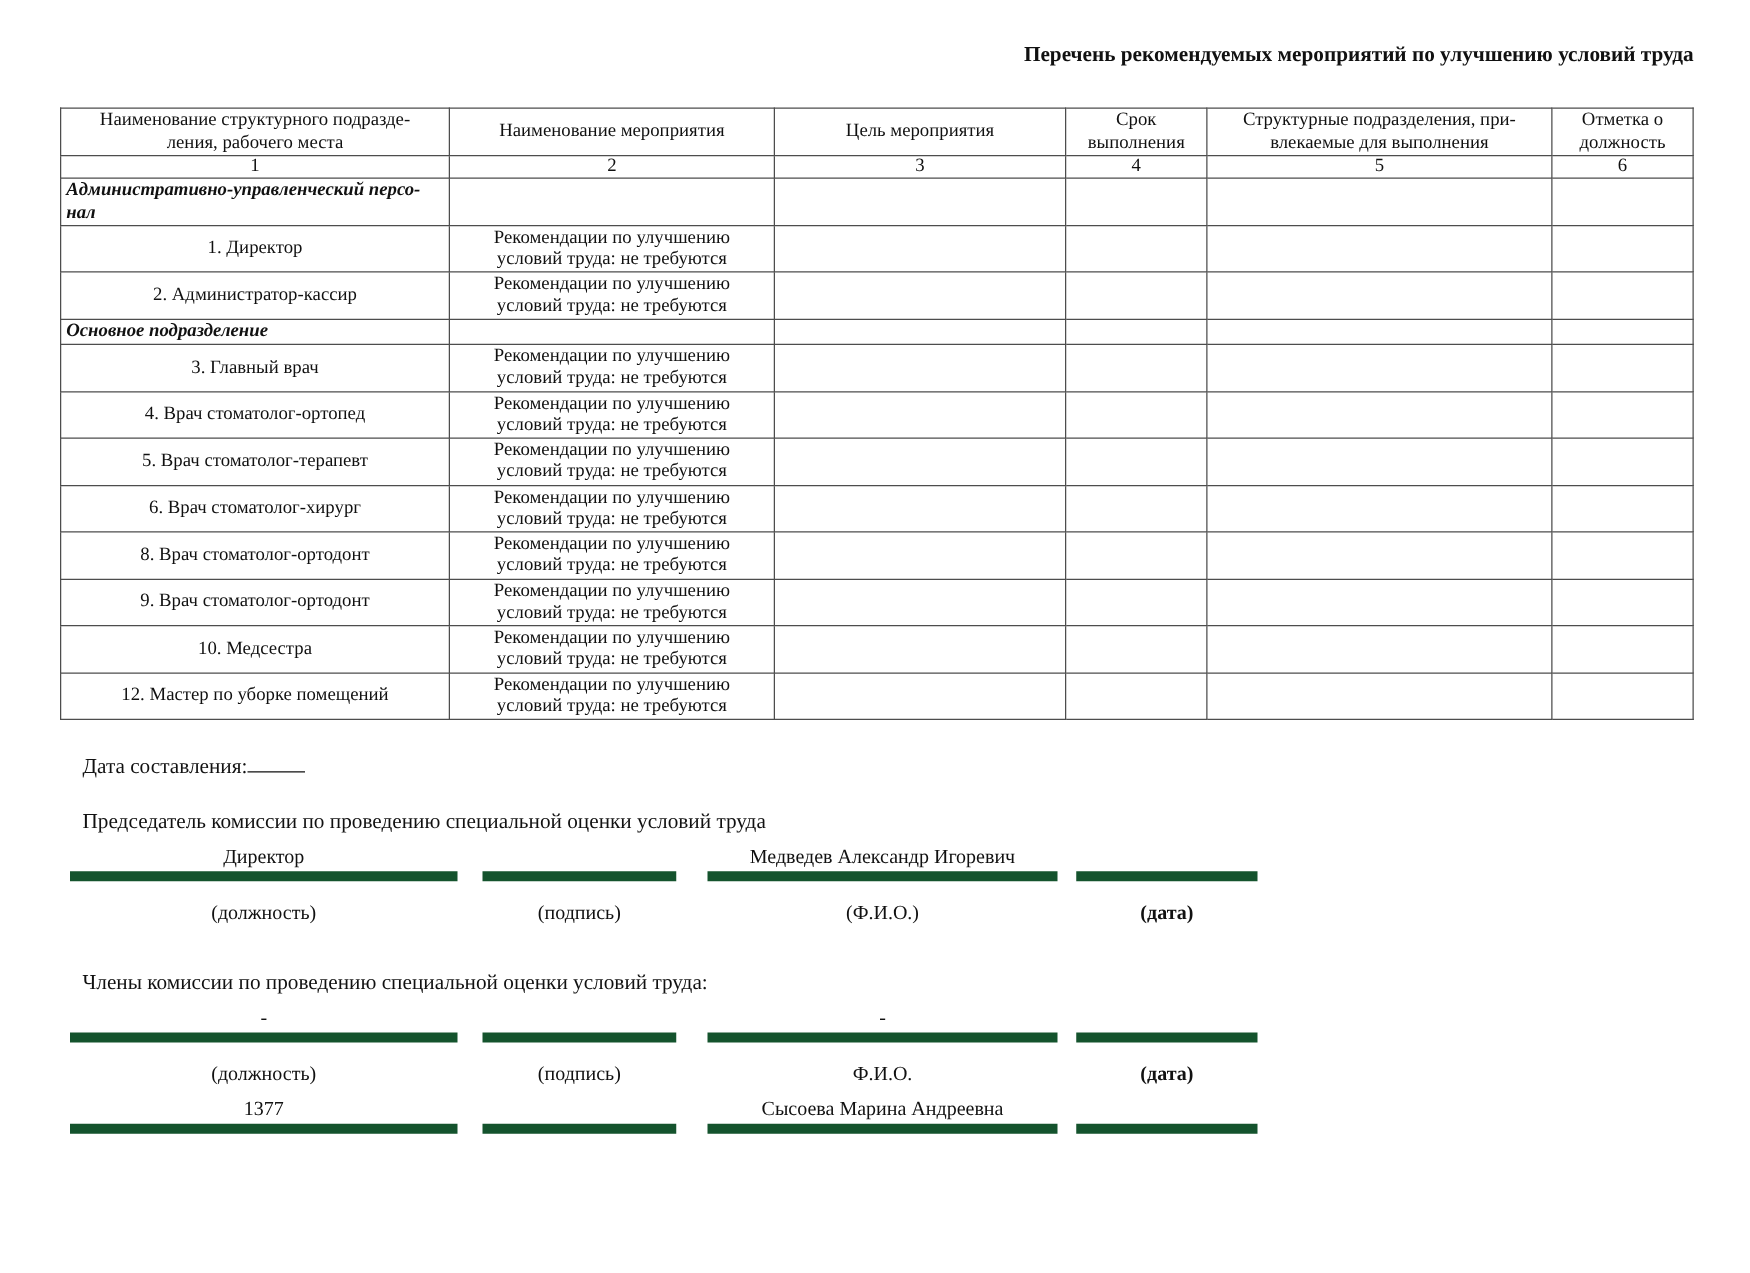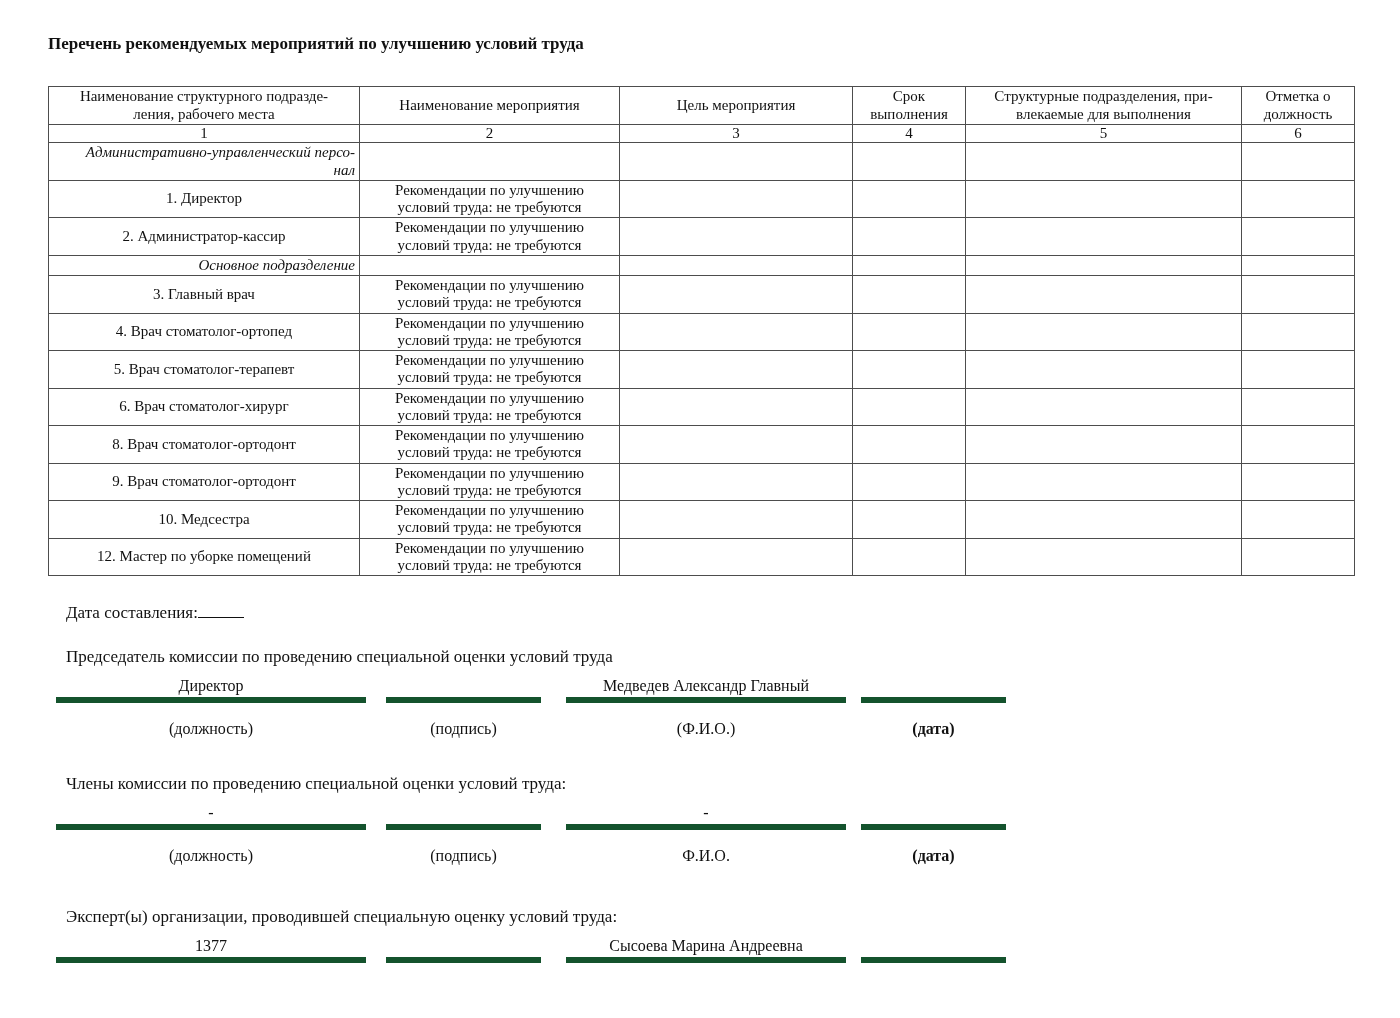--- a/index.html
+++ b/index.html
@@ -9,21 +9,21 @@
     height: 1018px;
     background: #ffffff;
     color: #111111;
     font-family: "Liberation Serif", "DejaVu Serif", serif;
   }
   .page { padding: 28px 45px 0 48px; }
 
   .doc-title {
     font-size: 17px;
     font-weight: bold;
-    text-align: left;
+    text-align: right;
     margin: 6px 0 32px 0;
   }
 
   .org-line {
     font-size: 16.5px;
     margin: 0 0 22px 18px;
     white-space: nowrap;
   }
   .org-value {
     border-bottom: 1.5px solid #111;
@@ -47,22 +47,22 @@
     white-space: pre-line;
     overflow: hidden;
   }
   table.measures th { height: 38px; }
   tr.num-row td { height: 15px; padding: 0 4px; }
   td.dept { text-align: left; padding-left: 8px; }
   tr.item-row td { height: 35px; }
   tr.section-row td { height: 35px; }
   tr.section-row.single td { height: 17px; }
   tr.section-row td.dept {
-    text-align: right;
-    font-weight: normal;
+    text-align: left;
+    font-weight: bold;
     font-style: italic;
   }
 
   .date-line { font-size: 17px; margin: 27px 0 0 18px; }
   .date-underline {
     display: inline-block;
     width: 46px;
     height: 0.9em;
     border-bottom: 1.5px solid #111;
   }
@@ -74,21 +74,21 @@
   .sig-row {
     display: flex;
     align-items: flex-end;
     margin: 8px 0 0 8px;
   }
   .sig-field { text-align: center; }
   .sig-field .sig-value {
     font-size: 16px;
     min-height: 21px;
     line-height: 21px;
-    border-bottom: 6px solid #14532d;
+    border-bottom: 8px solid #14532d;
     padding: 0 4px 1px 4px;
     white-space: nowrap;
   }
   .sig-field .sig-label {
     font-size: 16px;
     padding-top: 3px;
     color: #111;
     margin-top: 14px;
   }
   .sig-field.f1 { width: 310px; margin-right: 20px; }
@@ -254,21 +254,21 @@
   <div class="sig-row">
     <div class="sig-field f1">
       <div class="sig-value">Директор</div>
       <div class="sig-label">(должность)</div>
     </div>
     <div class="sig-field f2">
       <div class="sig-value"></div>
       <div class="sig-label">(подпись)</div>
     </div>
     <div class="sig-field f3">
-      <div class="sig-value">Медведев Александр Главный</div>
+      <div class="sig-value">Медведев Александр Игоревич</div>
       <div class="sig-label">(Ф.И.О.)</div>
     </div>
     <div class="sig-field f4">
       <div class="sig-value"></div>
       <div class="sig-label">(дата)</div>
     </div>
   </div>
 
   <div class="sig-heading members">Члены комиссии по проведению специальной оценки условий труда:</div>
   <div class="sig-row">
@@ -283,21 +283,20 @@
     <div class="sig-field f3">
       <div class="sig-value">-</div>
       <div class="sig-label">Ф.И.О.</div>
     </div>
     <div class="sig-field f4">
       <div class="sig-value"></div>
       <div class="sig-label">(дата)</div>
     </div>
   </div>
 
-  <div class="sig-heading experts">Эксперт(ы) организации, проводившей специальную оценку условий труда:</div>
   <div class="sig-row">
     <div class="sig-field f1">
       <div class="sig-value">1377</div>
 
     </div>
     <div class="sig-field f2">
       <div class="sig-value"></div>
 
     </div>
     <div class="sig-field f3">

